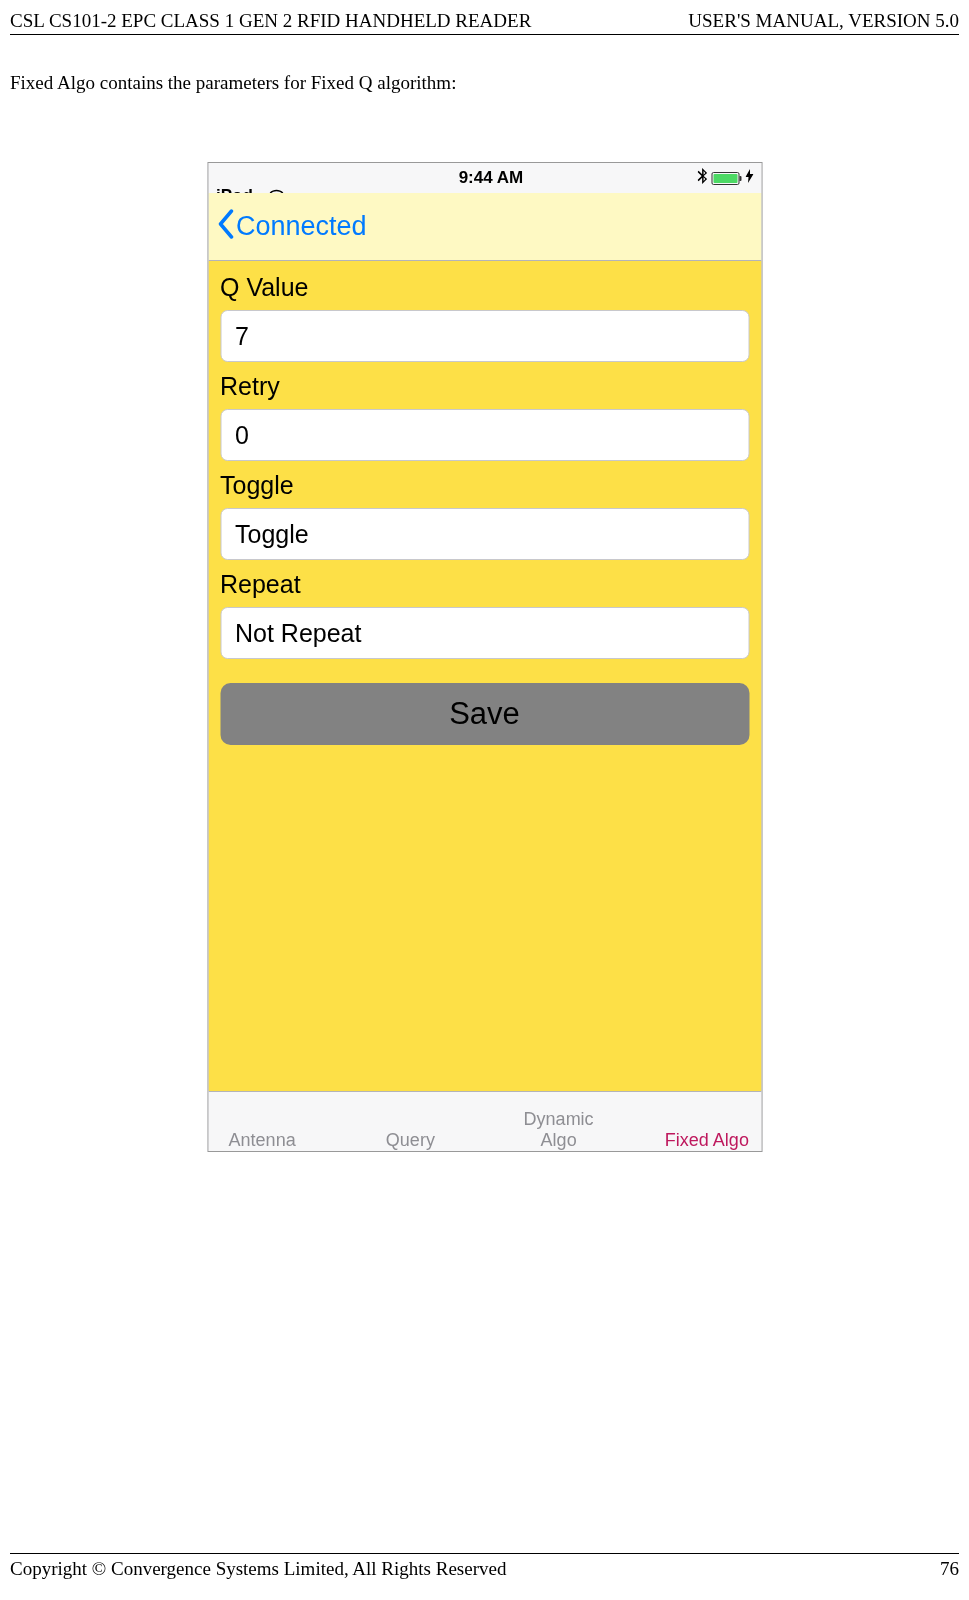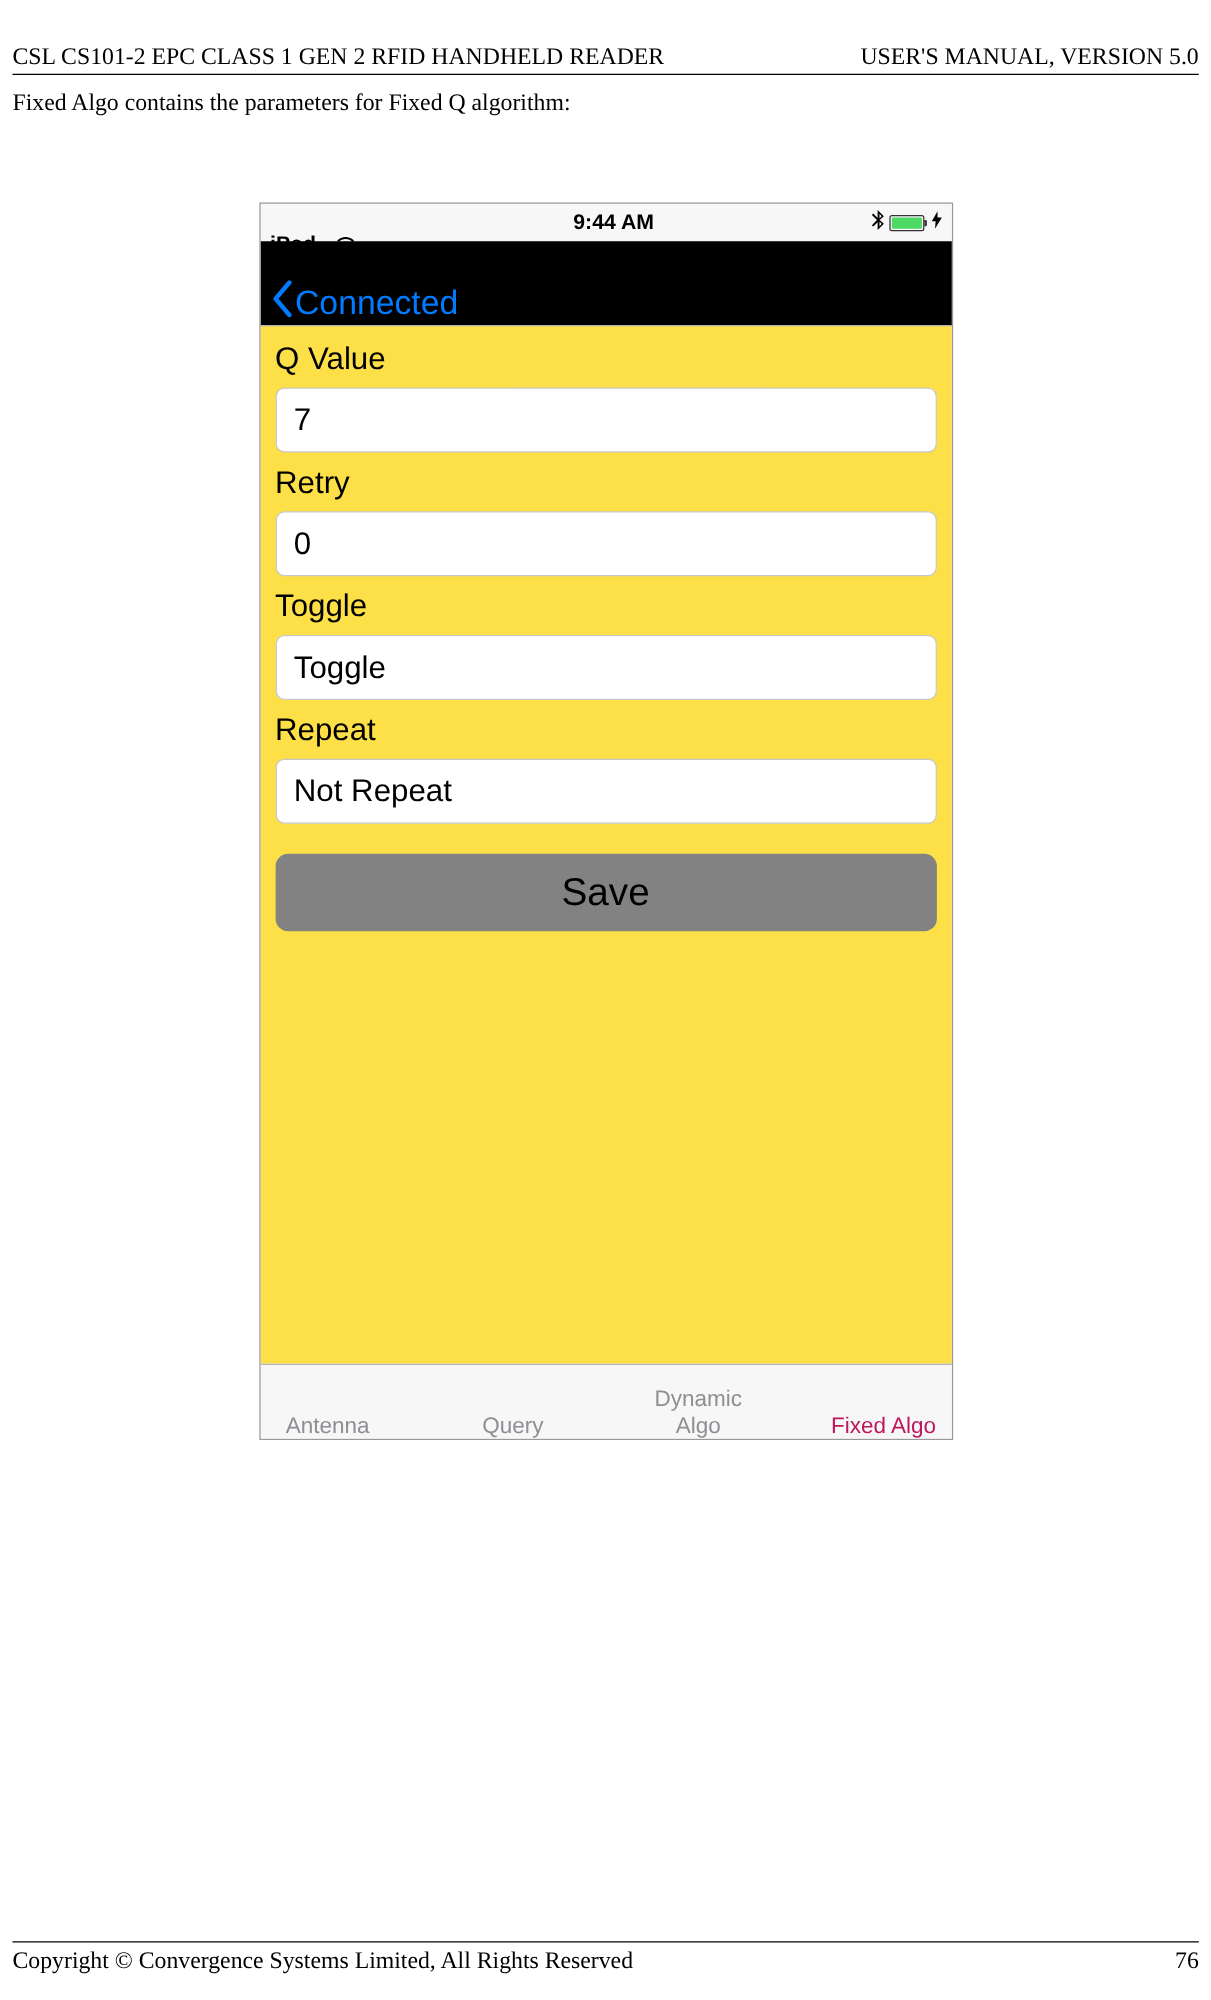--- a/index.html
+++ b/index.html
@@ -17,21 +17,20 @@
     .header-line {
       position: absolute;
       top: 10px;
       left: 10px;
       right: 10px;
       display: flex;
       justify-content: space-between;
       font-size: 19px;
       border-bottom: 1px solid #000;
       padding-bottom: 2px;
-      margin-top: 25px;
     }
     .body-text {
       position: absolute;
       top: 72px;
       left: 10px;
       font-size: 19px;
     }
     .screenshot-container {
       position: absolute;
       top: 162px;
@@ -80,24 +79,24 @@
       border-radius: 1px;
     }
     .battery-cap {
       width: 2px;
       height: 5px;
       background: #333;
       border-radius: 0 1px 1px 0;
     }
     .nav-bar {
       height: 68px;
-      background: #000000;
+      background: #fef9c3;
       border-bottom: 1px solid #b4b4b8;
       display: flex;
-      align-items: flex-end;
+      align-items: center;
       padding: 0 8px;
     }
     .back-button {
       display: flex;
       align-items: center;
       gap: 2px;
       color: #007aff;
       font-size: 27px;
     }
     .chevron-left {

